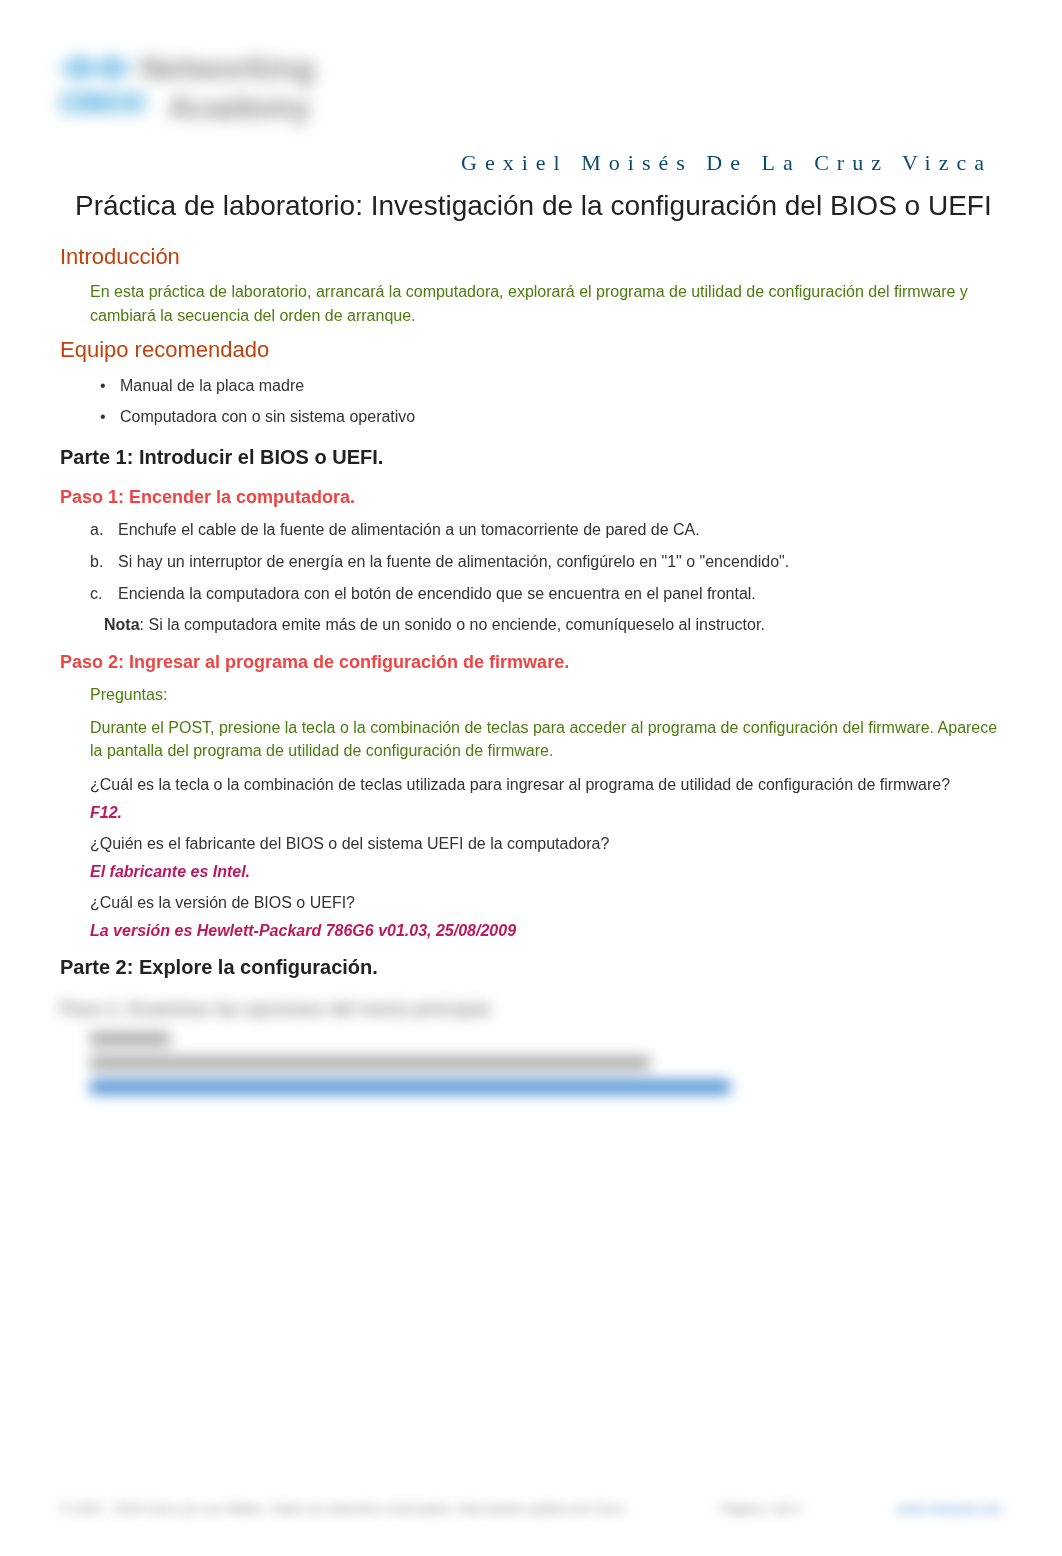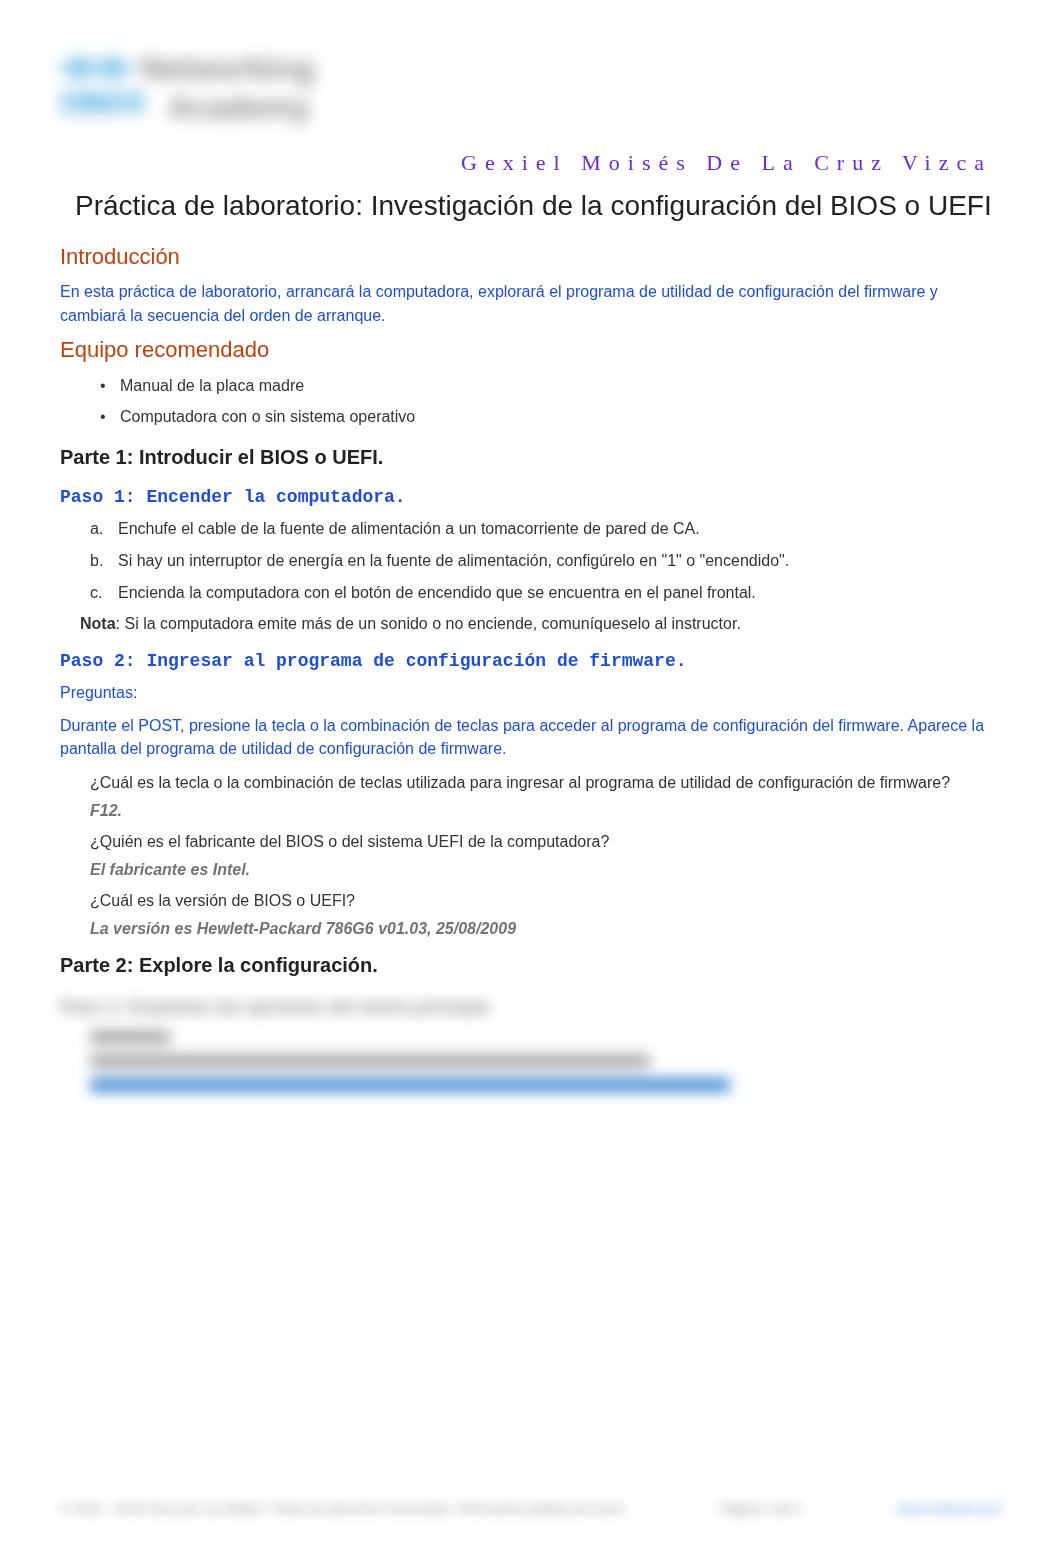--- a/index.html
+++ b/index.html
@@ -40,21 +40,21 @@
     }
     .logo-text {
       color: #888;
       font-size: 32px;
       font-weight: bold;
       display: inline-block;
       vertical-align: middle;
     }
     .author-name {
       text-align: right;
-      color: #6d28d9;
+      color: #0c4a6e;
       font-size: 22px;
       letter-spacing: 8px;
       font-family: Georgia, serif;
       margin-bottom: 12px;
       padding-right: 10px;
     }
     h1.title {
       font-size: 28px;
       font-weight: normal;
       color: #222;
@@ -72,30 +72,30 @@
     h2.part {
       font-size: 20px;
       font-weight: bold;
       color: #222;
       margin-top: 16px;
       margin-bottom: 14px;
     }
     h3.step {
       font-size: 18px;
       font-weight: bold;
-      color: #1d4ed8;
+      color: #ef4444;
       margin-top: 18px;
       margin-bottom: 10px;
-      font-family: Liberation Mono, monospace;
     }
     .body-text {
       font-size: 16px;
       line-height: 1.45;
-      margin-bottom: 10px;
-      color: #1d4ed8;
+      margin-left: 30px;
+      margin-bottom: 10px;
+      color: #4d7c0f;
     }
     ul.equipment {
       list-style: none;
       margin-left: 40px;
       margin-bottom: 10px;
     }
     ul.equipment li {
       font-size: 16px;
       line-height: 1.6;
       padding-left: 20px;
@@ -118,31 +118,31 @@
       margin-bottom: 8px;
       padding-left: 28px;
       position: relative;
     }
     ol.steps li .list-letter {
       position: absolute;
       left: 0;
     }
     .note {
       font-size: 16px;
-      margin-left: 20px;
+      margin-left: 44px;
       margin-bottom: 12px;
     }
     .note-label {
       font-weight: bold;
     }
     .answer {
       font-size: 16px;
       font-weight: bold;
       font-style: italic;
-      color: #737373;
+      color: #be185d;
       margin-left: 30px;
       margin-bottom: 10px;
     }
     .question {
       font-size: 16px;
       margin-left: 30px;
       margin-bottom: 8px;
       line-height: 1.45;
     }
     .blurred-section {

